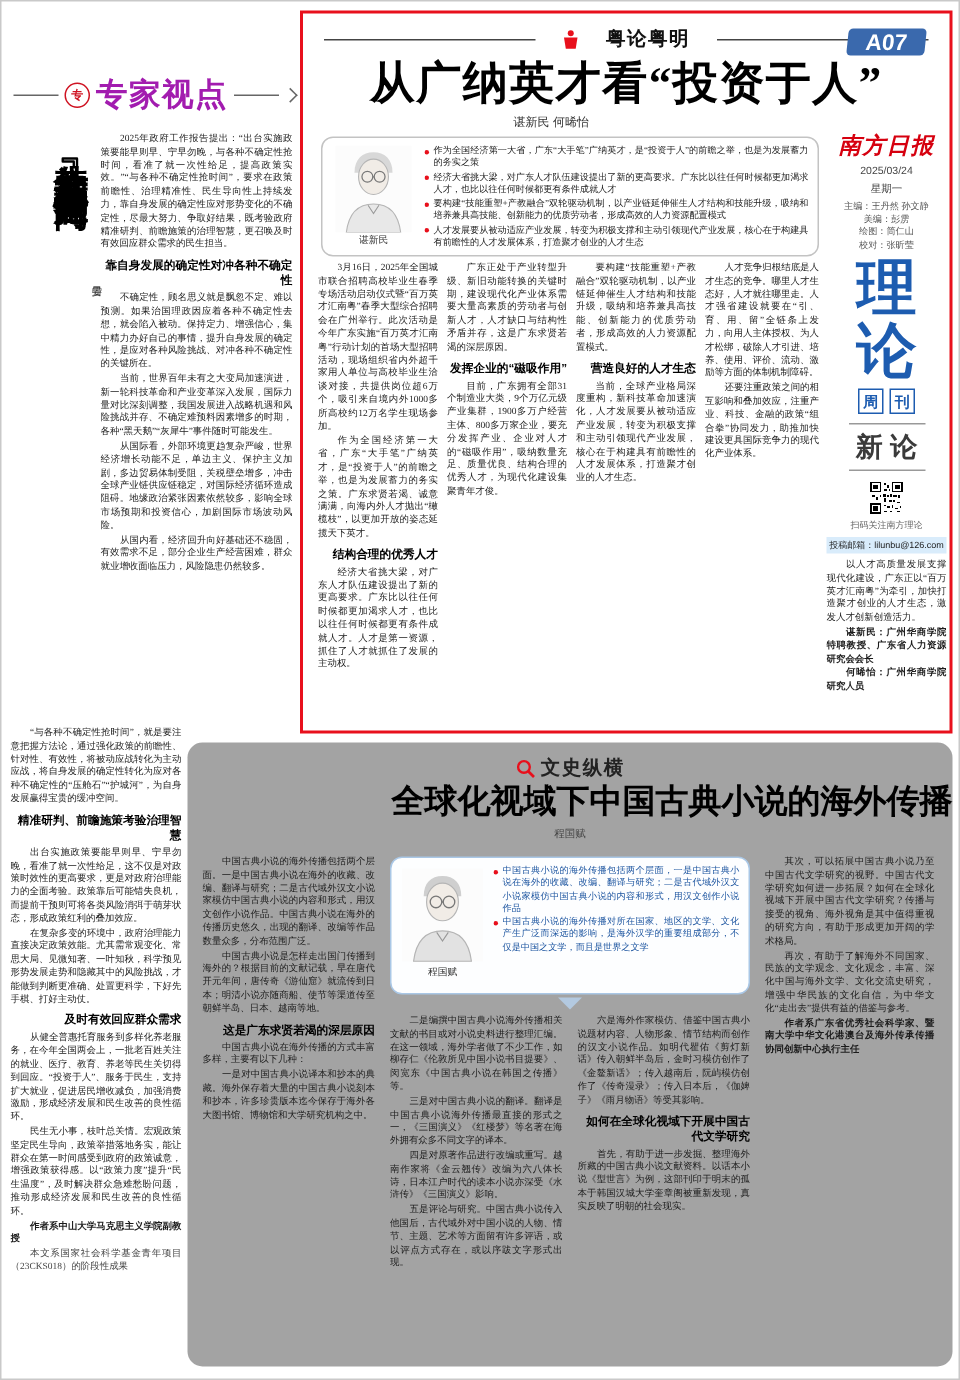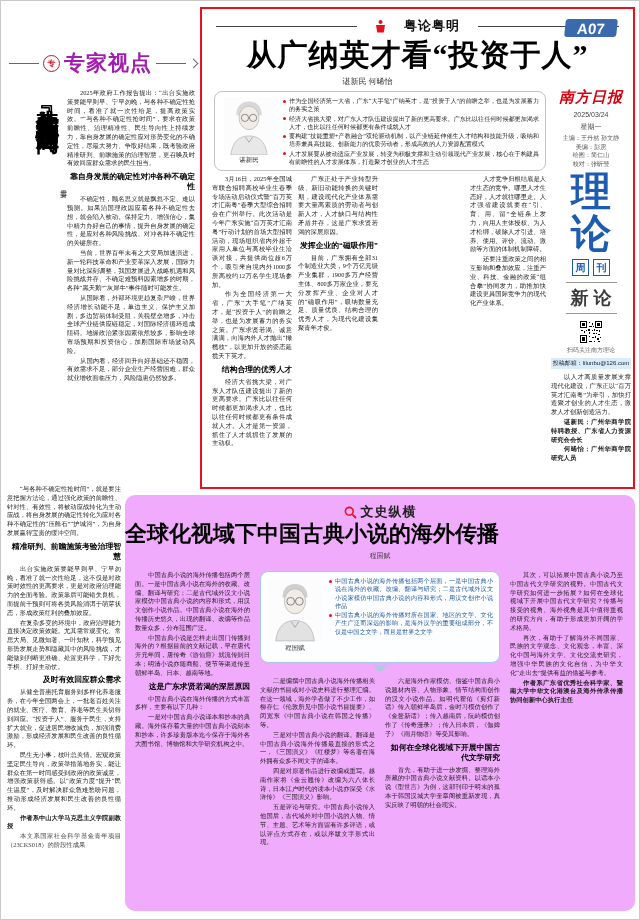--- a/index.html
+++ b/index.html
@@ -55,25 +55,25 @@
   .masthead{color:#1d5cb0;font-size:40px;line-height:42px;font-weight:bold;
        font-family:"Liberation Serif",serif;text-align:center;}
   .weekly{display:flex;gap:4px;margin-top:1px;}
   .weekly span{width:15px;height:15px;border:1.5px solid #1d5cb0;color:#1d5cb0;font-size:10px;
        font-weight:bold;display:flex;align-items:center;justify-content:center;}
   .edition{font-size:18px;letter-spacing:5px;color:#3a3a3a;font-weight:bold;
        border-top:1px solid #999;border-bottom:1px solid #999;padding:3px 0 3px 5px;margin-top:3px;}
   .qr-caption{font-size:6px;color:#666;}
   .email{font-size:6px;color:#1b1b1b;background:#d9ecfb;padding:1px 2px;white-space:nowrap;}
   
-  .panel{position:absolute;left:124px;top:494px;width:510px;height:416px;background:#f0abfc;border-radius:10px;}
+  .panel{position:absolute;left:124px;top:494px;width:510px;height:416px;background:#a3a3a3;border-radius:10px;}
   .hist-header{position:absolute;left:0;right:0;top:8px;display:flex;align-items:center;
        justify-content:center;gap:4px;}
   .hist-label{font-size:13px;font-weight:bold;color:#222;letter-spacing:1px;}
-  .hist-title{position:absolute;left:0;right:0;top:24px;text-align:left;font-size:22px;font-weight:bold;
+  .hist-title{position:absolute;left:0;right:0;top:24px;text-align:right;font-size:22px;font-weight:bold;
        font-family:"Liberation Serif",serif;color:#000;white-space:nowrap;}
   .hist-byline{position:absolute;left:0;right:0;top:56px;text-align:center;font-size:7px;color:#444;}
   .histbox{position:absolute;left:135px;top:76px;width:240px;height:92px;border:1px solid #a9c7e6;
        border-radius:8px;background:#fdfeff;display:flex;gap:6px;padding:5px 6px;box-sizing:border-box;}
   .histbox .bullets{color:#1d55a0;}
   .tri{position:absolute;left:247px;top:170px;width:0;height:0;border-left:8px solid transparent;
        border-right:8px solid transparent;border-top:8px solid #b3c9e0;}
 </style>
 </head>
 <body>
@@ -150,20 +150,25 @@
     <div class="col" style="left:10px;top:166px;width:80px;height:302px;">
         <p class="para">3月16日，2025年全国城市联合招聘高校毕业生春季专场活动启动仪式暨“百万英才汇南粤”春季大型综合招聘会在广州举行。此次活动是今年广东实施“百万英才汇南粤”行动计划的首场大型招聘活动，现场组织省内外超千家用人单位与高校毕业生洽谈对接，共提供岗位超6万个，吸引来自境内外1000多所高校约12万名学生现场参加。</p>
         <p class="para">作为全国经济第一大省，广东“大手笔”广纳英才，是“投资于人”的前瞻之举，也是为发展蓄力的务实之策。广东求贤若渴、诚意满满，向海内外人才抛出“橄榄枝”，以更加开放的姿态延揽天下英才。</p>
         <div class="subhead">结构合理的优秀人才</div>
         <p class="para">经济大省挑大梁，对广东人才队伍建设提出了新的更高要求。广东比以往任何时候都更加渴求人才，也比以往任何时候都更有条件成就人才。人才是第一资源，抓住了人才就抓住了发展的主动权。</p>
       </div>
     <div class="col" style="left:96px;top:166px;width:80px;height:302px;">
         <p class="para">广东正处于产业转型升级、新旧动能转换的关键时期，建设现代化产业体系需要大量高素质的劳动者与创新人才，人才缺口与结构性矛盾并存，这是广东求贤若渴的深层原因。</p>
         <div class="subhead">发挥企业的“磁吸作用”</div>
         <p class="para">目前，广东拥有全部31个制造业大类，9个万亿元级产业集群，1900多万户经营主体、800多万家企业，要充分发挥产业、企业对人才的“磁吸作用”，吸纳数量充足、质量优良、结构合理的优秀人才，为现代化建设集聚青年才俊。</p>
+      </div>
+    <div class="col" style="left:182px;top:166px;width:80px;height:302px;">
+        <p class="para">要构建“技能重塑+产教融合”双轮驱动机制，以产业链延伸催生人才结构和技能升级，吸纳和培养兼具高技能、创新能力的优质劳动者，形成高效的人力资源配置模式。</p>
+        <div class="subhead">营造良好的人才生态</div>
+        <p class="para">当前，全球产业格局深度重构，新科技革命加速演化，人才发展要从被动适应产业发展，转变为积极支撑和主动引领现代产业发展，核心在于构建具有前瞻性的人才发展体系，打造聚才创业的人才生态。</p>
       </div>
     <div class="col" style="left:268px;top:166px;width:76px;height:302px;">
         <p class="para">人才竞争归根结底是人才生态的竞争。哪里人才生态好，人才就往哪里走。人才强省建设就要在“引、育、用、留”全链条上发力，向用人主体授权、为人才松绑，破除人才引进、培养、使用、评价、流动、激励等方面的体制机制障碍。</p>
         <p class="para">还要注重政策之间的相互影响和叠加效应，注重产业、科技、金融的政策“组合拳”协同发力，助推加快建设更具国际竞争力的现代化产业体系。</p>
       </div>
     <div class="col" style="left:349px;top:364px;width:80px;height:104px;">
         <p class="para">以人才高质量发展支撑现代化建设，广东正以“百万英才汇南粤”为牵引，加快打造聚才创业的人才生态，激发人才创新创造活力。</p>
         <p class="para bold">谌新民：广州华商学院特聘教授、广东省人力资源研究会会长</p>
         <p class="para bold">何晞怡：广州华商学院研究人员</p>
       </div>

